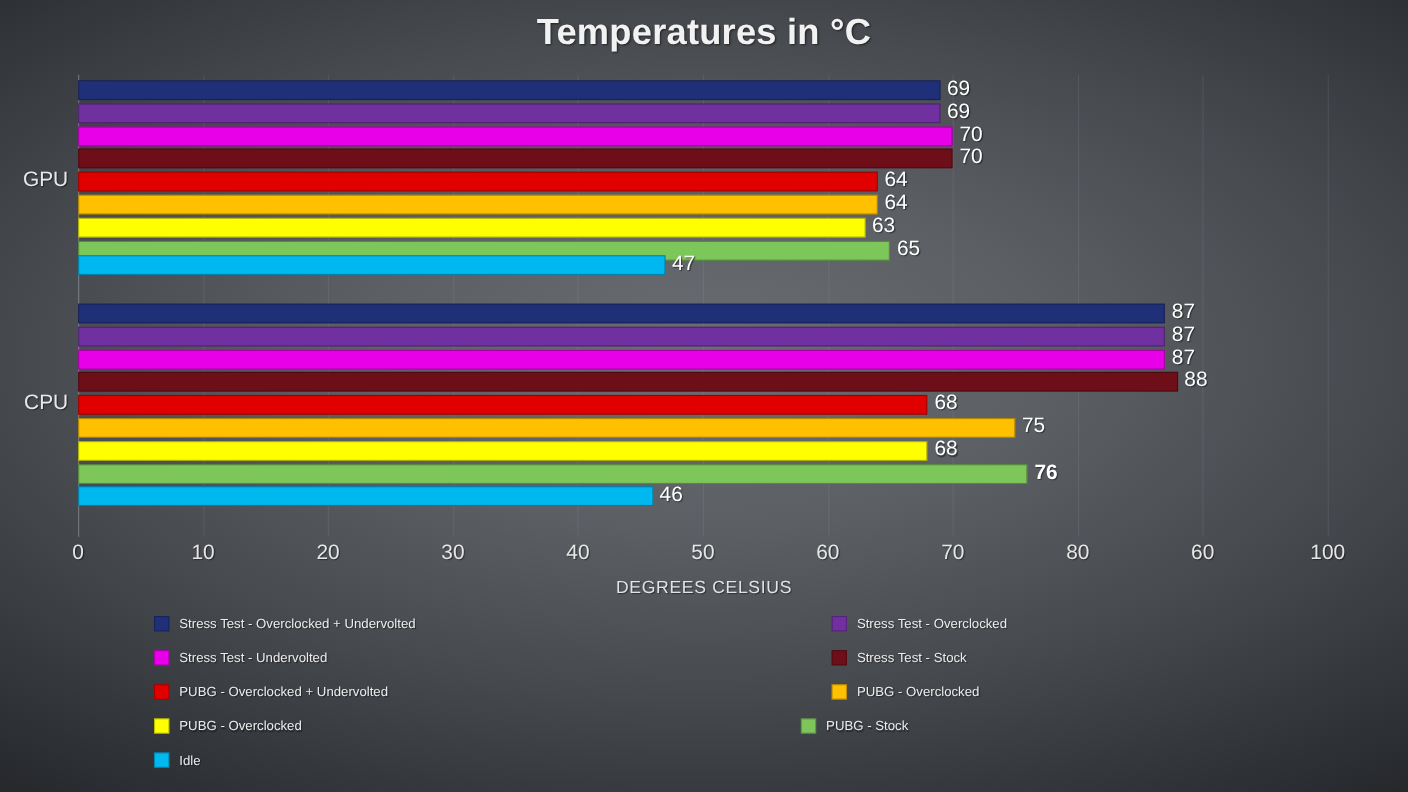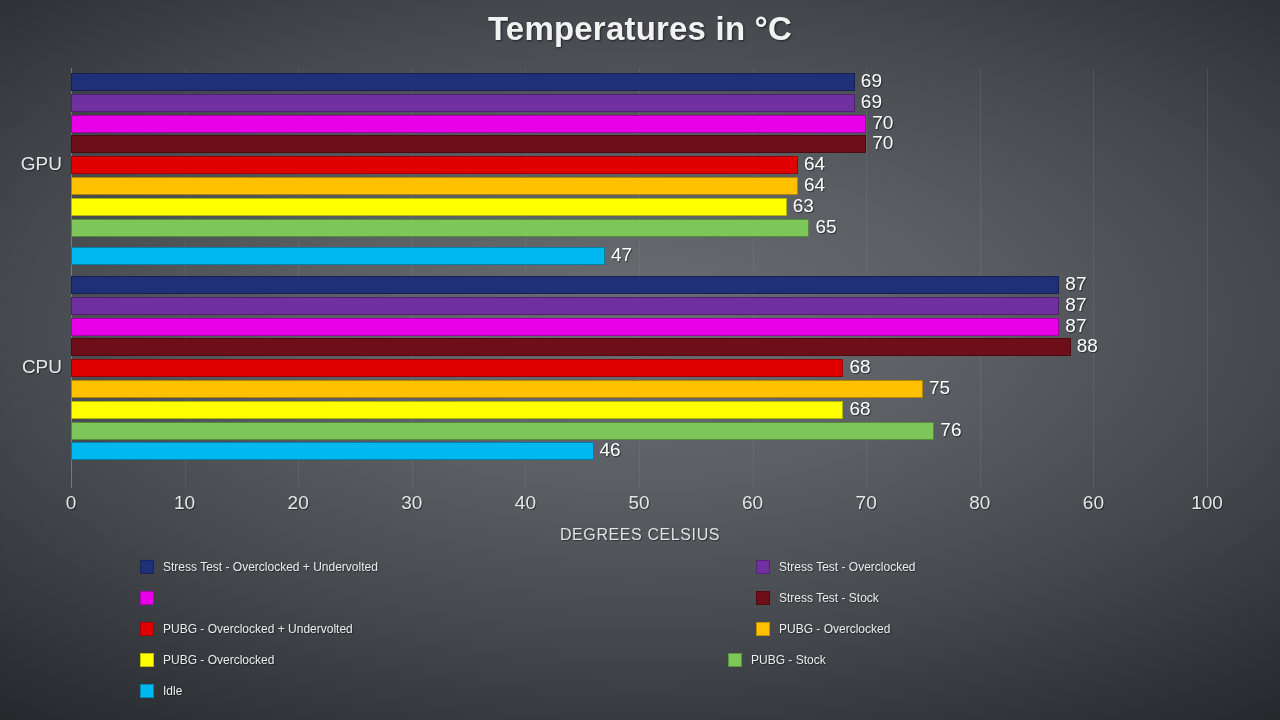--- a/index.html
+++ b/index.html
@@ -208,21 +208,21 @@
           <div class="bar-label" style="left: 733.04px;">64</div>
         </div>
         <div class="bar-row" style="top: 129.8px; width: 1136px;">
           <div class="bar" style="width: 715.68px; background: rgb(255, 255, 0);"></div>
           <div class="bar-label" style="left: 721.68px;">63</div>
         </div>
         <div class="bar-row" style="top: 150.6px; width: 1136px;">
           <div class="bar" style="width: 738.4px; background: rgb(125, 198, 90);"></div>
           <div class="bar-label" style="left: 744.4px;">65</div>
         </div>
-        <div class="bar-row" style="top: 179px; width: 1136px; padding-left: 19px;">
+        <div class="bar-row" style="top: 164px; width: 1136px; padding-left: 19px;">
           <div class="bar" style="width: 533.92px; background: rgb(0, 184, 240);"></div>
           <div class="bar-label" style="left: 539.92px;">47</div>
         </div>
         <div class="bar-row" style="top: 208px; width: 1136px;">
           <div class="bar" style="width: 988.32px; background: rgb(31, 48, 120);"></div>
           <div class="bar-label" style="left: 994.32px;">87</div>
         </div>
         <div class="bar-row" style="top: 228.8px; width: 1136px;">
           <div class="bar" style="width: 988.32px; background: rgb(112, 48, 160);"></div>
           <div class="bar-label" style="left: 994.32px;">87</div>
@@ -242,21 +242,21 @@
         <div class="bar-row" style="top: 312px; width: 1136px;">
           <div class="bar" style="width: 852px; background: rgb(255, 192, 0);"></div>
           <div class="bar-label" style="left: 858px;">75</div>
         </div>
         <div class="bar-row" style="top: 332.8px; width: 1136px;">
           <div class="bar" style="width: 772.48px; background: rgb(255, 255, 0);"></div>
           <div class="bar-label" style="left: 778.48px;">68</div>
         </div>
         <div class="bar-row" style="top: 353.6px; width: 1136px;">
           <div class="bar" style="width: 863.36px; background: rgb(125, 198, 90);"></div>
-          <div class="bar-label" style="left: 869.36px;">76</div>
+          <div class="bar-label" style="left: 869.36px; font-weight: bold;">76</div>
         </div>
         <div class="bar-row" style="top: 374.4px; width: 1136px;">
           <div class="bar" style="width: 522.56px; background: rgb(0, 184, 240);"></div>
           <div class="bar-label" style="left: 528.56px;">46</div>
         </div>
       </div>
   </div>
 
   <div id="cat-labels">
       <div class="cat-label" style="top: 153.2px;">GPU</div>
@@ -282,20 +282,21 @@
       <div class="legend-item" style="left: 0px; top: 0px;">
         <span class="legend-swatch" style="background: rgb(31, 48, 120);"></span>
         <span class="legend-text">Stress Test - Overclocked + Undervolted</span>
       </div>
       <div class="legend-item" style="left: 616px; top: 0px;">
         <span class="legend-swatch" style="background: rgb(112, 48, 160);"></span>
         <span class="legend-text">Stress Test - Overclocked</span>
       </div>
       <div class="legend-item" style="left: 0px; top: 31px;">
         <span class="legend-swatch" style="background: rgb(232, 0, 232);"></span>
+        <span class="legend-text">Stress Test - Undervolted</span>
       </div>
       <div class="legend-item" style="left: 616px; top: 31px;">
         <span class="legend-swatch" style="background: rgb(110, 14, 24);"></span>
         <span class="legend-text">Stress Test - Stock</span>
       </div>
       <div class="legend-item" style="left: 0px; top: 62px;">
         <span class="legend-swatch" style="background: rgb(224, 0, 0);"></span>
         <span class="legend-text">PUBG - Overclocked + Undervolted</span>
       </div>
       <div class="legend-item" style="left: 616px; top: 62px;">

